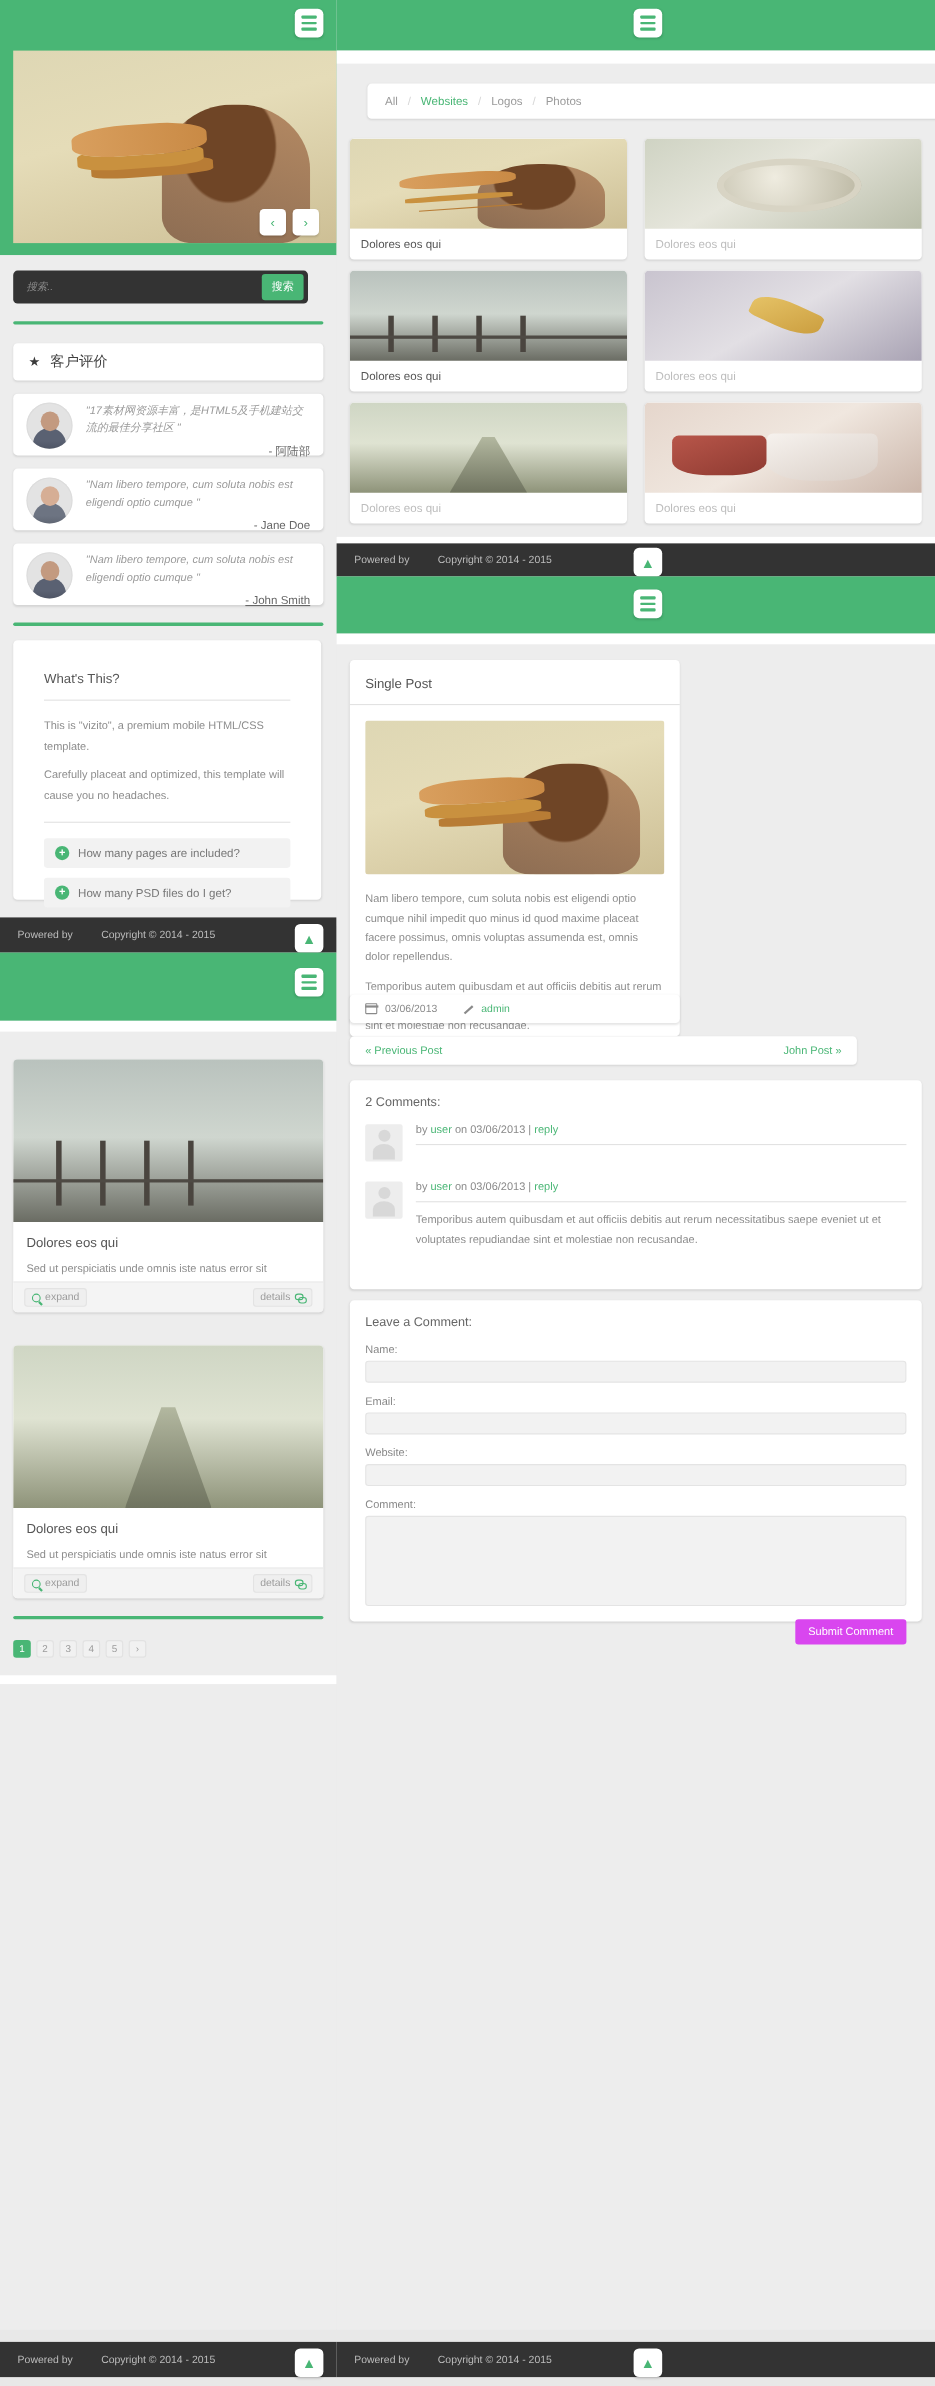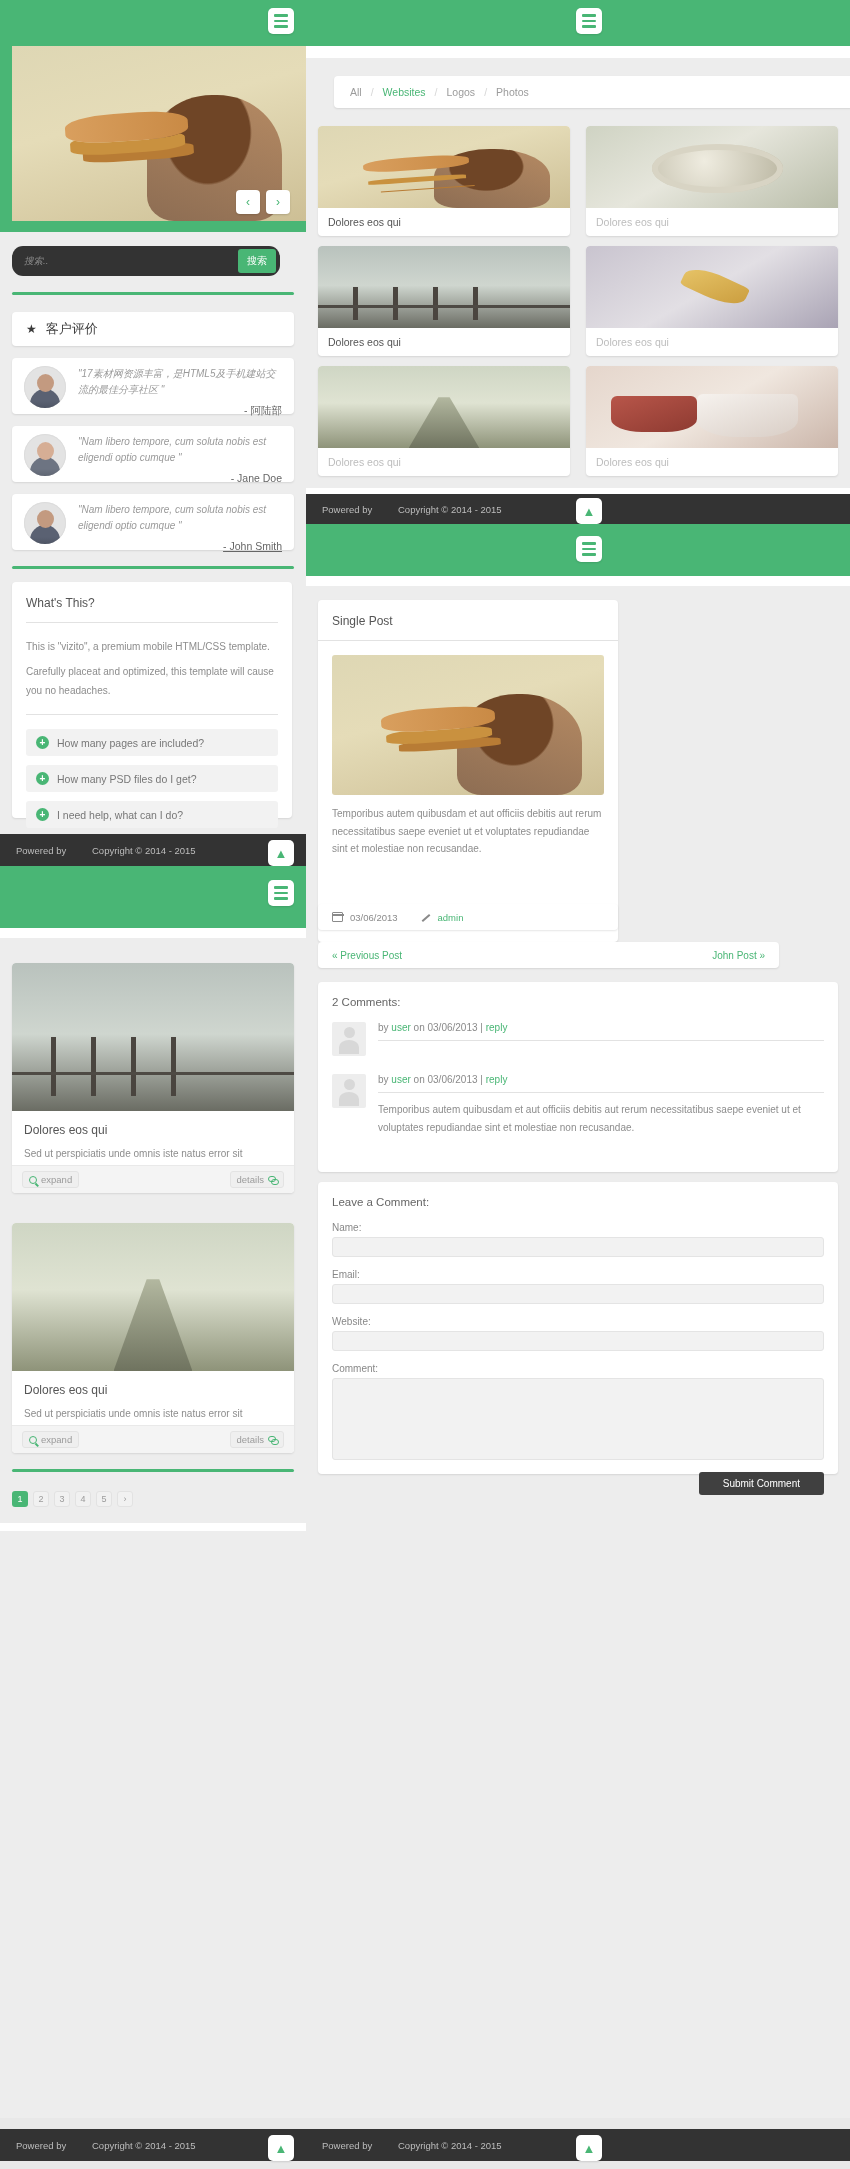--- a/index.html
+++ b/index.html
@@ -124,21 +124,21 @@
   .postmeta{display:flex;align-items:center;gap:7px;font-size:9.5px;color:#8a8a8a;}
   .calic{width:11px;height:10px;border:1.5px solid #8a8a8a;border-radius:1px;position:relative;flex:none;}
   .calic::before{content:"";position:absolute;left:-1.5px;right:-1.5px;top:1px;height:1.5px;background:#8a8a8a;}
   .penic{width:11px;height:11px;flex:none;position:relative;}
   .penic::before{content:"";position:absolute;left:1px;top:5px;width:10px;height:2px;background:#8a8a8a;transform:rotate(-42deg);}
   .lnk{color:#49b675;}
 
   .fieldlbl{font-size:10px;color:#888;margin-bottom:4px;}
   .field{background:#f2f2f2;border:1px solid #e4e4e4;border-radius:3px;height:20px;}
   .field.ta{height:82px;}
-  .submit{background:#404040;color:#fff;font-size:10px;padding:6px 24px;border-radius:3px;display:inline-block;}
+  .submit{background:#d946ef;color:#fff;font-size:10px;padding:6px 12px;border-radius:3px;display:inline-block;}
 
   .pgn{display:flex;gap:5px;}
   .pgn b,.pgn s{width:16px;height:16px;border-radius:3px;display:flex;align-items:center;justify-content:center;
      font-size:9px;text-decoration:none;font-weight:normal;}
   .pgn b{background:#49b675;color:#fff;}
   .pgn s{background:#f1f1f1;color:#9b9b9b;text-decoration:none;border:1px solid #e2e2e2;}
 
   .arrowbtn{width:24px;height:24px;background:#fff;border-radius:4px;display:flex;align-items:center;
      justify-content:center;color:#49b675;font-size:12px;box-shadow:0 1px 2px rgba(0,0,0,.15);}
 
@@ -171,21 +171,21 @@
     <div class="ph ph-plane" style="position:absolute;left:12px;top:46px;width:294px;height:175px;border-radius:0;"></div>
     <div class="arrowbtn" style="position:absolute;left:236px;top:190px;">
         <span>‹</span>
       </div>
     <div class="arrowbtn" style="position:absolute;left:266px;top:190px;">
         <span>›</span>
       </div>
   </div>
 
   <div class="pane" style="left:0;top:232px;width:306px;height:602px;">
-    <div class="searchbox" style="position:absolute;left:12px;top:14px;width:268px;border-radius:11px;">
+    <div class="searchbox" style="position:absolute;left:12px;top:14px;width:268px;">
       <div class="inp">搜索..</div>
       <div class="searchbtn">搜索</div>
     </div>
     <div class="greenbar" style="position:absolute;left:12px;top:60px;width:282px;"></div>
 
     <div class="card" style="position:absolute;left:12px;top:80px;width:282px;height:34px;display:flex;align-items:center;gap:9px;padding:0 14px;">
       <span class="starx">★</span>
       <span style="font-size:13px;color:#3f3f3f;">客户评价</span>
     </div>
 
@@ -208,21 +208,21 @@
     <div class="card" style="position:absolute;left:12px;top:262px;width:282px;height:56px;display:flex;align-items:flex-start;gap:12px;padding:8px 12px;">
       <div class="av"></div>
       <div style="flex:1;">
         <div class="quote">"Nam libero tempore, cum soluta nobis est eligendi optio cumque "</div>
         <div class="byline" style="margin-top:6px;text-decoration:underline;">- John Smith</div>
       </div>
     </div>
 
     <div class="greenbar" style="position:absolute;left:12px;top:334px;width:282px;"></div>
 
-    <div class="card" style="position:absolute;left:12px;top:350px;width:280px;height:236px;padding:14px;">
+    <div class="card" style="position:absolute;left:12px;top:350px;width:280px;height:236px;padding:28px;">
       <div style="font-size:12px;color:#555;">What's This?</div>
       <div class="sep" style="margin:12px 0 14px;"></div>
       <div style="font-size:10px;color:#8d8d8d;line-height:1.9;">This is "vizito", a premium mobile HTML/CSS template.</div>
       <div style="font-size:10px;color:#8d8d8d;line-height:1.9;margin-top:6px;">Carefully placeat and optimized, this template will cause you no headaches.</div>
       <div class="sep" style="margin:14px 0;"></div>
       <div class="accrow" style="margin-bottom:9px;">
         <span class="plusicon">+</span>
         <span>How many pages are included?</span>
       </div>
       <div class="accrow" style="margin-bottom:9px;">
@@ -379,20 +379,21 @@
       </div>
   </div>
   <div class="pane white" style="left:306px;top:576px;width:544px;height:10px;"></div>
 
   <div class="pane" style="left:306px;top:586px;width:544px;height:1532px;">
 
     <div class="card" style="position:absolute;left:12px;top:14px;width:300px;height:342px;padding:14px;">
       <div style="font-size:12px;color:#555;">Single Post</div>
       <div class="sep" style="margin:12px -14px 0;"></div>
       <div class="ph ph-plane" style="margin-top:14px;width:272px;height:140px;border-radius:3px;"></div>
+      <div class="blogbody" style="margin-top:14px;">Nam libero tempore, cum soluta nobis est eligendi optio cumque nihil impedit quo minus id quod maxime placeat facere possimus, omnis voluptas assumenda est, omnis dolor repellendus.</div>
       <div class="blogbody" style="margin-top:10px;">Temporibus autem quibusdam et aut officiis debitis aut rerum necessitatibus saepe eveniet ut et voluptates repudiandae sint et molestiae non recusandae.</div>
     </div>
 
     <div class="card" style="position:absolute;left:12px;top:318px;width:300px;height:26px;display:flex;align-items:center;padding:0 14px;">
       <div class="postmeta">
         <span class="calic"></span>
         <span>03/06/2013</span>
         <span style="width:8px;"></span>
         <span class="penic"></span>
         <span class="lnk">admin</span>

